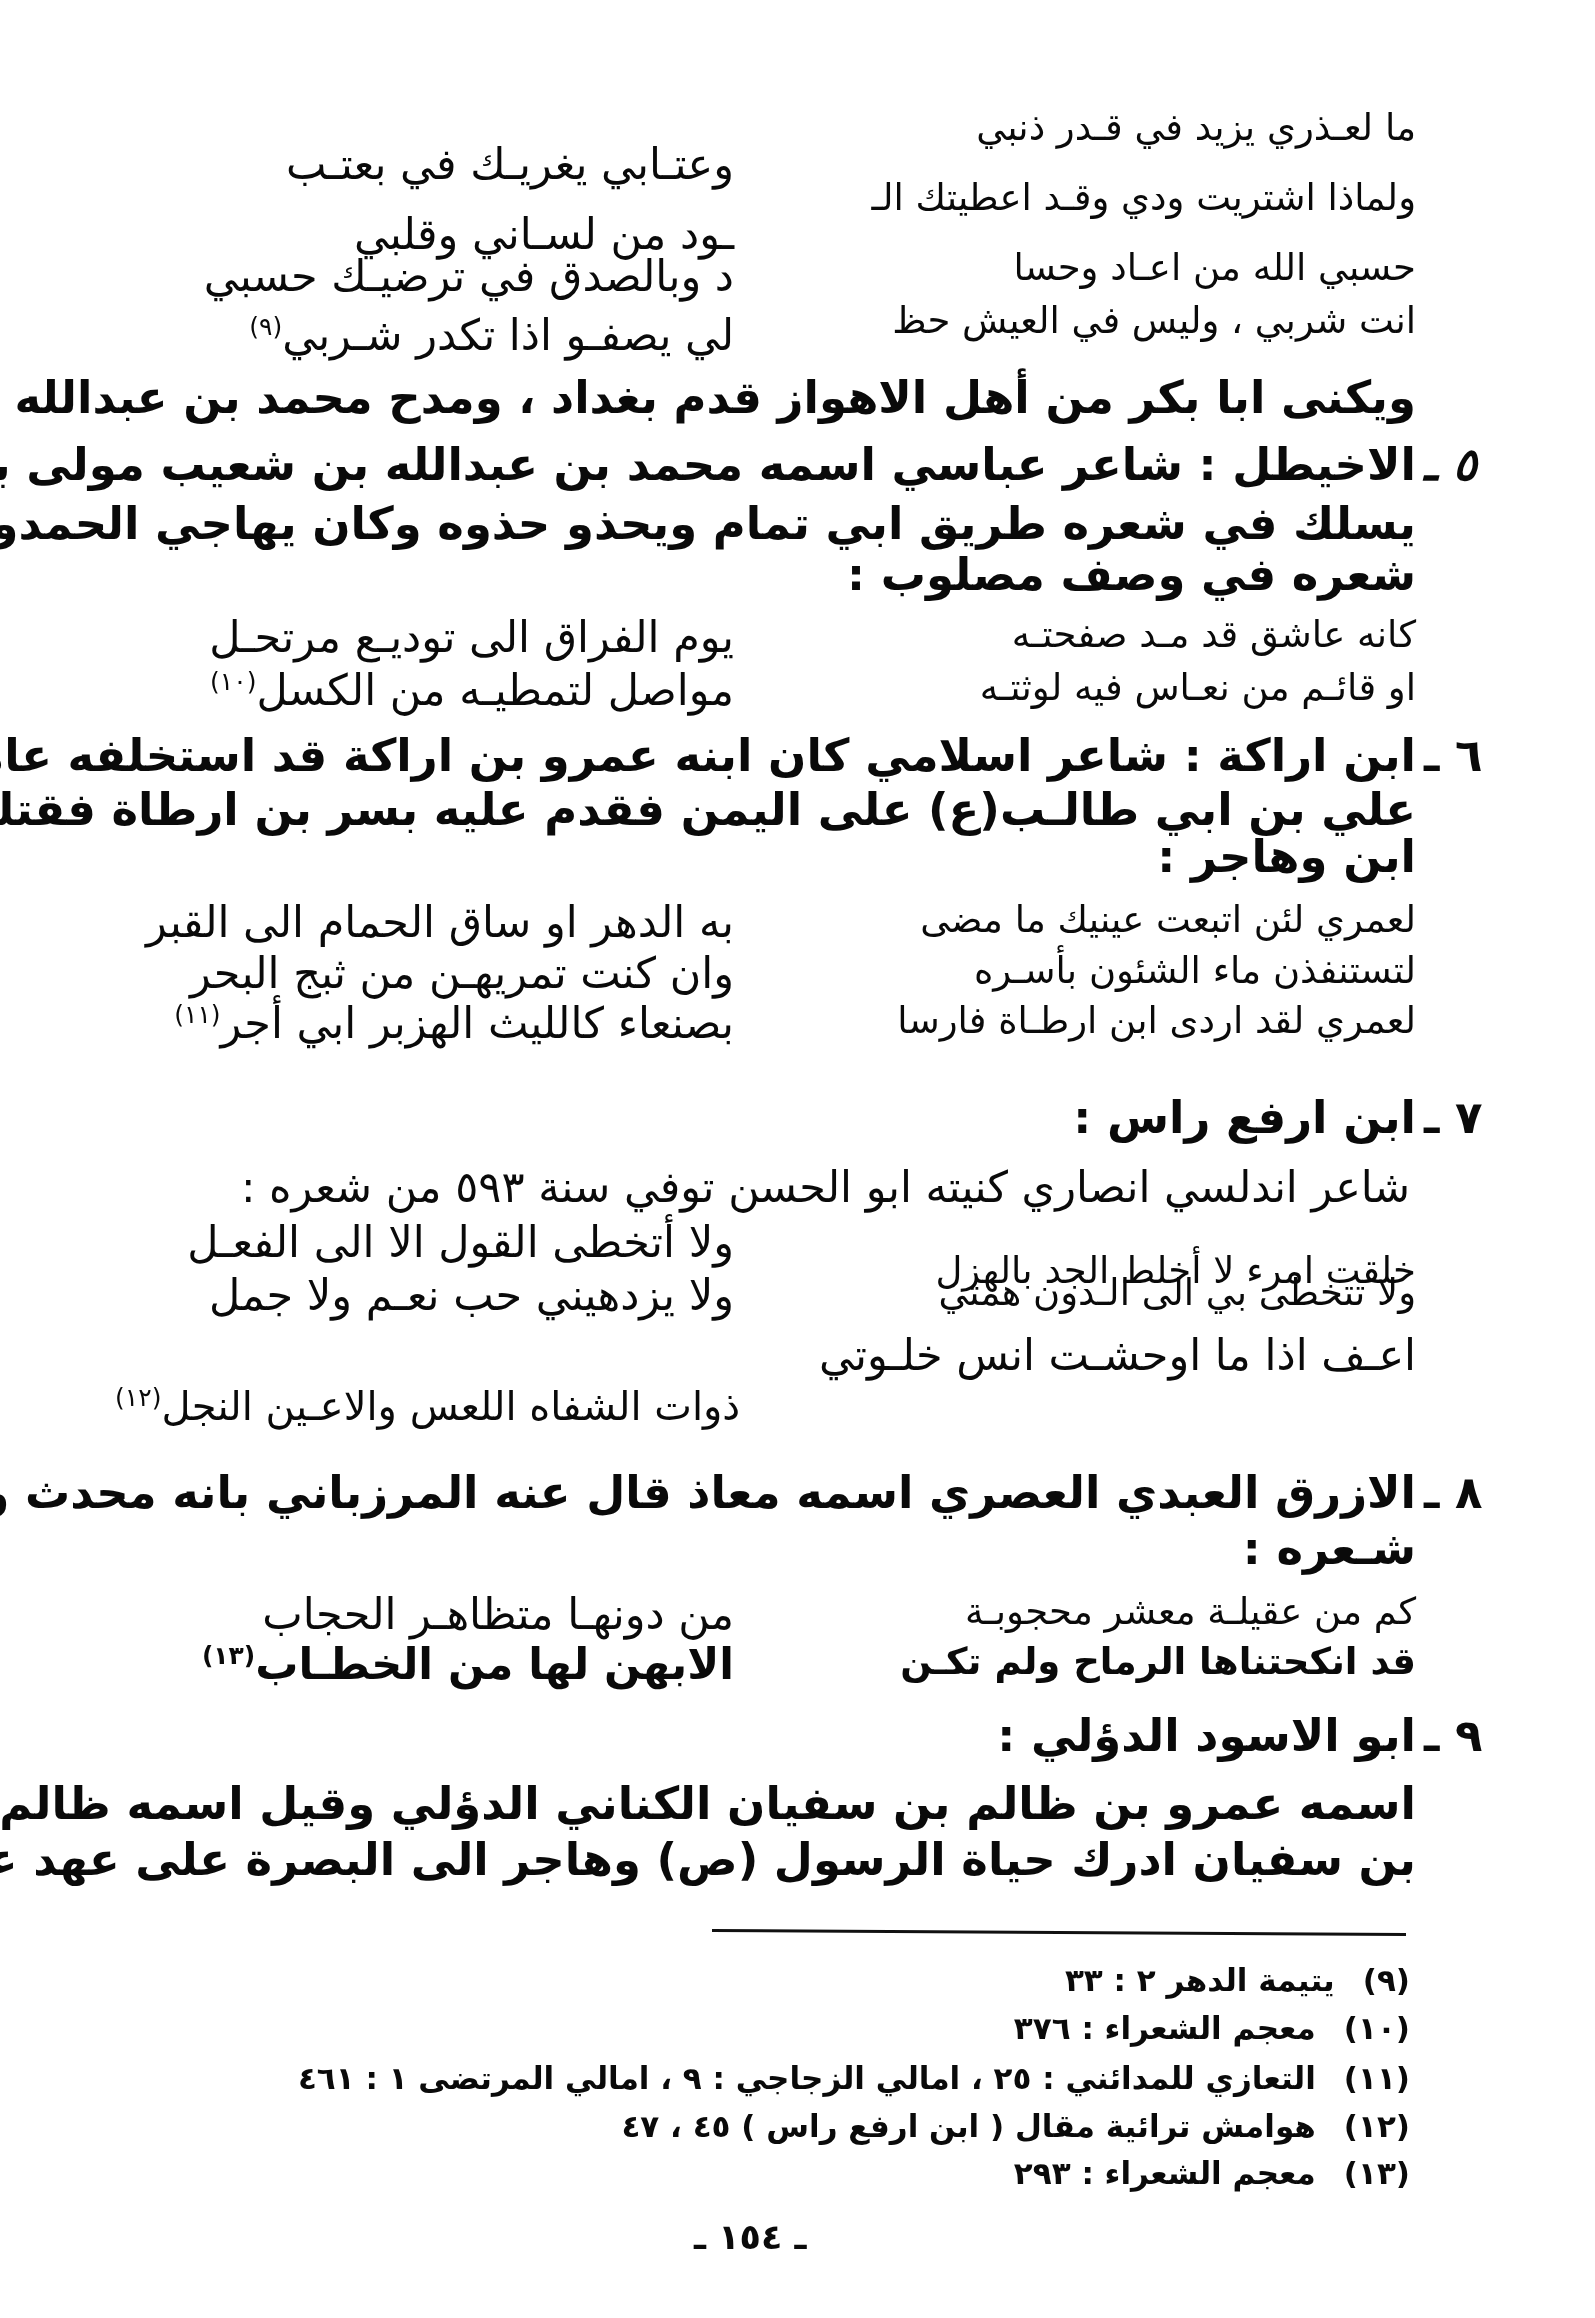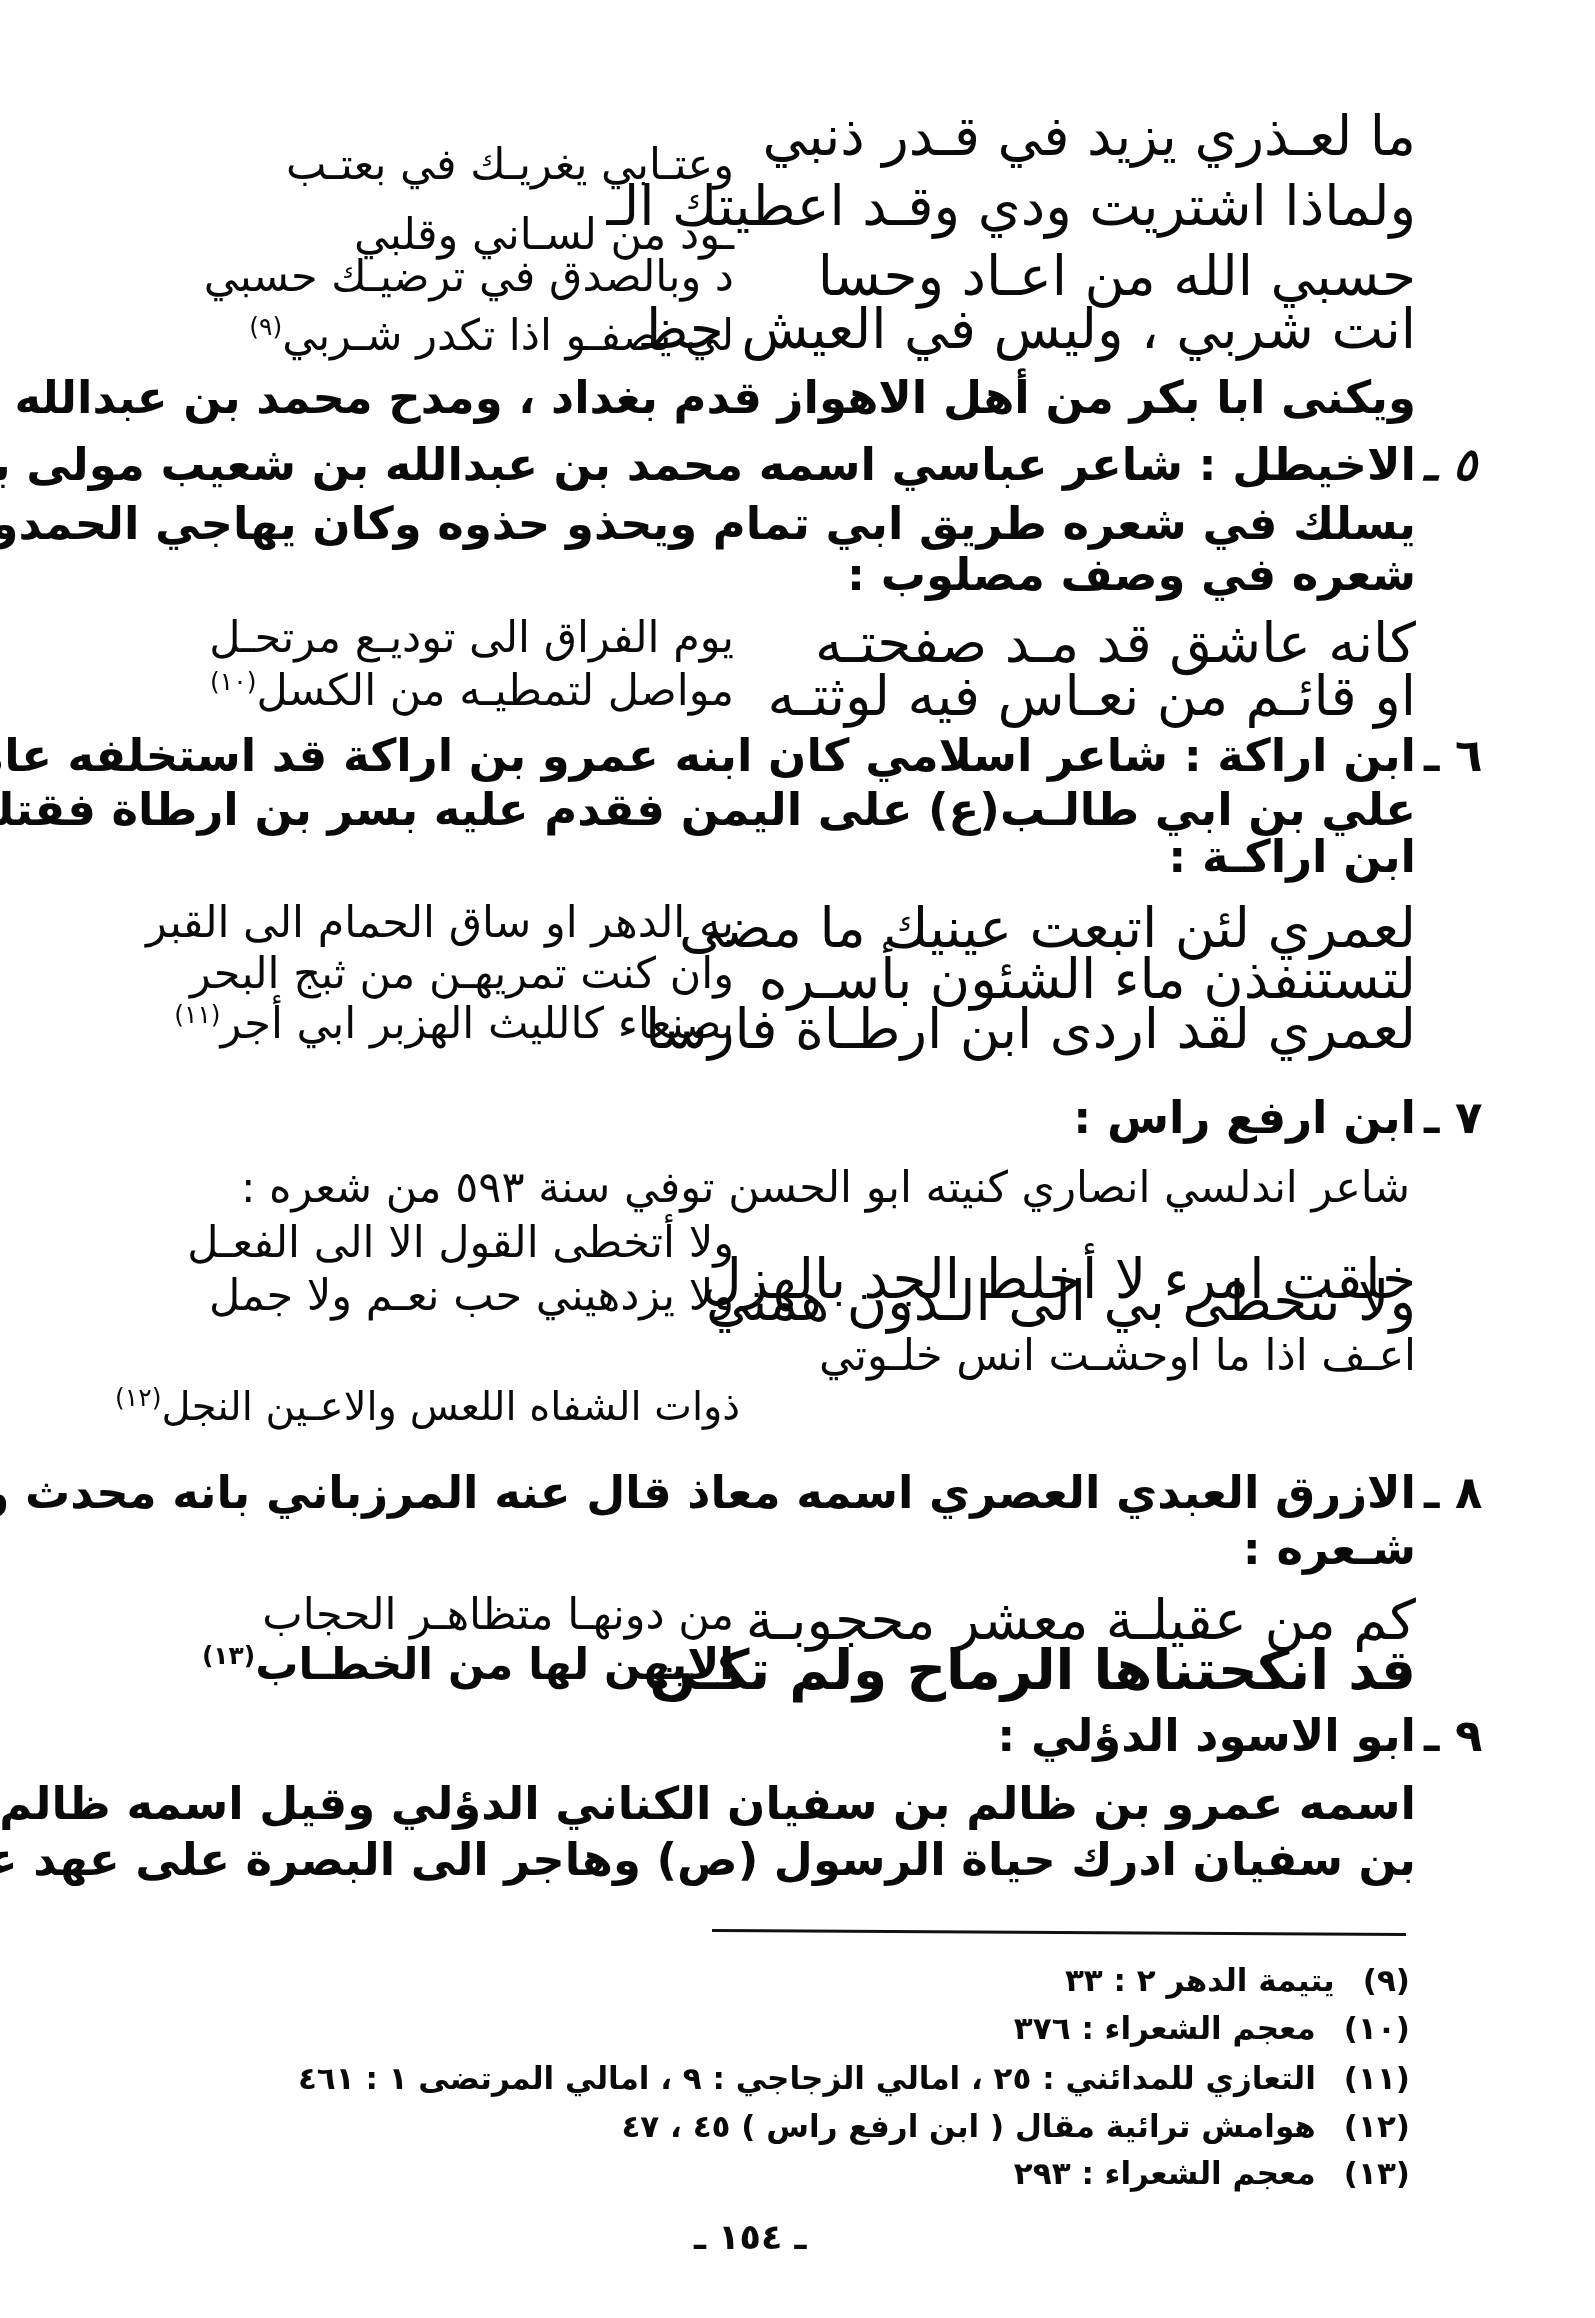--- a/index.html
+++ b/index.html
@@ -2,21 +2,21 @@
 <html lang="ar" dir="rtl" style="font-size:9px"><head>
 <meta charset="utf-8">
 <style>
   html, body { margin: 0; padding: 0; background: #ffffff; }
   body {
     width: 1595px; height: 2319px; position: relative; overflow: hidden;
     font-family: "DejaVu Sans", sans-serif; color: #0a0a0a;
   }
   .page { position: absolute; left: 0; top: 0; width: 1595px; height: 2319px; }
   .abs { position: absolute; white-space: nowrap; direction: rtl; }
-  .verse-r { position: absolute; right: 179px; width: 582px; text-align: right; white-space: nowrap; direction: rtl; font-size: 55px; line-height: 1; }
+  .verse-r { position: absolute; right: 179px; width: 582px; text-align: right; white-space: nowrap; direction: rtl; font-size: 37px; line-height: 1; }
   .verse-l { position: absolute; left: 129px; width: 605px; text-align: right; white-space: nowrap; direction: rtl; font-size: 43px; line-height: 1; }
   .bold { font-weight: bold; }
   .prose { position: absolute; right: 179px; width: 1288px; text-align: justify; text-align-last: right; white-space: nowrap; direction: rtl; font-size: 44px; line-height: 1; }
   .prose.bold { font-size: 45px; }
   .num { position: absolute; right: 98px; width: 73px; text-align: left; white-space: nowrap; direction: rtl; font-size: 45px; font-weight: bold; line-height: 1; }
   sup.fn { font-size: 25px; vertical-align: super; line-height: 0; }
   .separator { position: absolute; left: 712px; top: 1931px; width: 694px; height: 3.4px; background: #111; transform: rotate(0.35deg); }
   .footnote { position: absolute; right: 185px; white-space: nowrap; direction: rtl; font-size: 31px; font-weight: bold; line-height: 1; }
   .footnote .fn-num { display: inline-block; margin-left: 28px; }
   .page-number { position: absolute; left: 694px; top: 2217px; font-size: 35px; font-weight: bold; direction: rtl; white-space: nowrap; }
@@ -52,21 +52,21 @@
     <div class="verse-l" style="top:616px;">يوم الفراق الى توديـع مرتحـل</div>
 
     <div class="verse-r" style="top:669px;">او قائـم من نعـاس فيه لوثتـه</div>
     <div class="verse-l" style="top:669px;"><span>مواصل لتمطيـه من الكسل</span><sup class="fn">(١٠)</sup></div>
   </div>
 
   <div>
     <div class="num" style="top:733px;">٦ ـ</div>
     <div class="prose bold" style="top:733px;">ابن اراكة : شاعر اسلامي كان ابنه عمرو بن اراكة قد استخلفه عامل</div>
     <div class="prose bold" style="top:787px;">علي بن ابي طالـب(ع) على اليمن فقدم عليه بسر بن ارطاة فقتله فقال</div>
-    <div class="prose bold" style="top:834px; text-align:right;">ابن اراكـة :</div>
+    <div class="prose bold" style="top:834px; text-align:right;">ابن وهاجر :</div>
 
     <div class="verse-r" style="top:901px;">لعمري لئن اتبعت عينيك ما مضى</div>
     <div class="verse-l" style="top:901px;">به الدهر او ساق الحمام الى القبر</div>
 
     <div class="verse-r" style="top:952px;">لتستنفذن ماء الشئون بأسـره</div>
     <div class="verse-l" style="top:952px;">وان كنت تمريهـن من ثبج البحر</div>
 
     <div class="verse-r" style="top:1002px;">لعمري لقد اردى ابن ارطـاة فارسا</div>
     <div class="verse-l" style="top:1002px;"><span>بصنعاء كالليث الهزبر ابي أجر</span><sup class="fn">(١١)</sup></div>
   </div>

